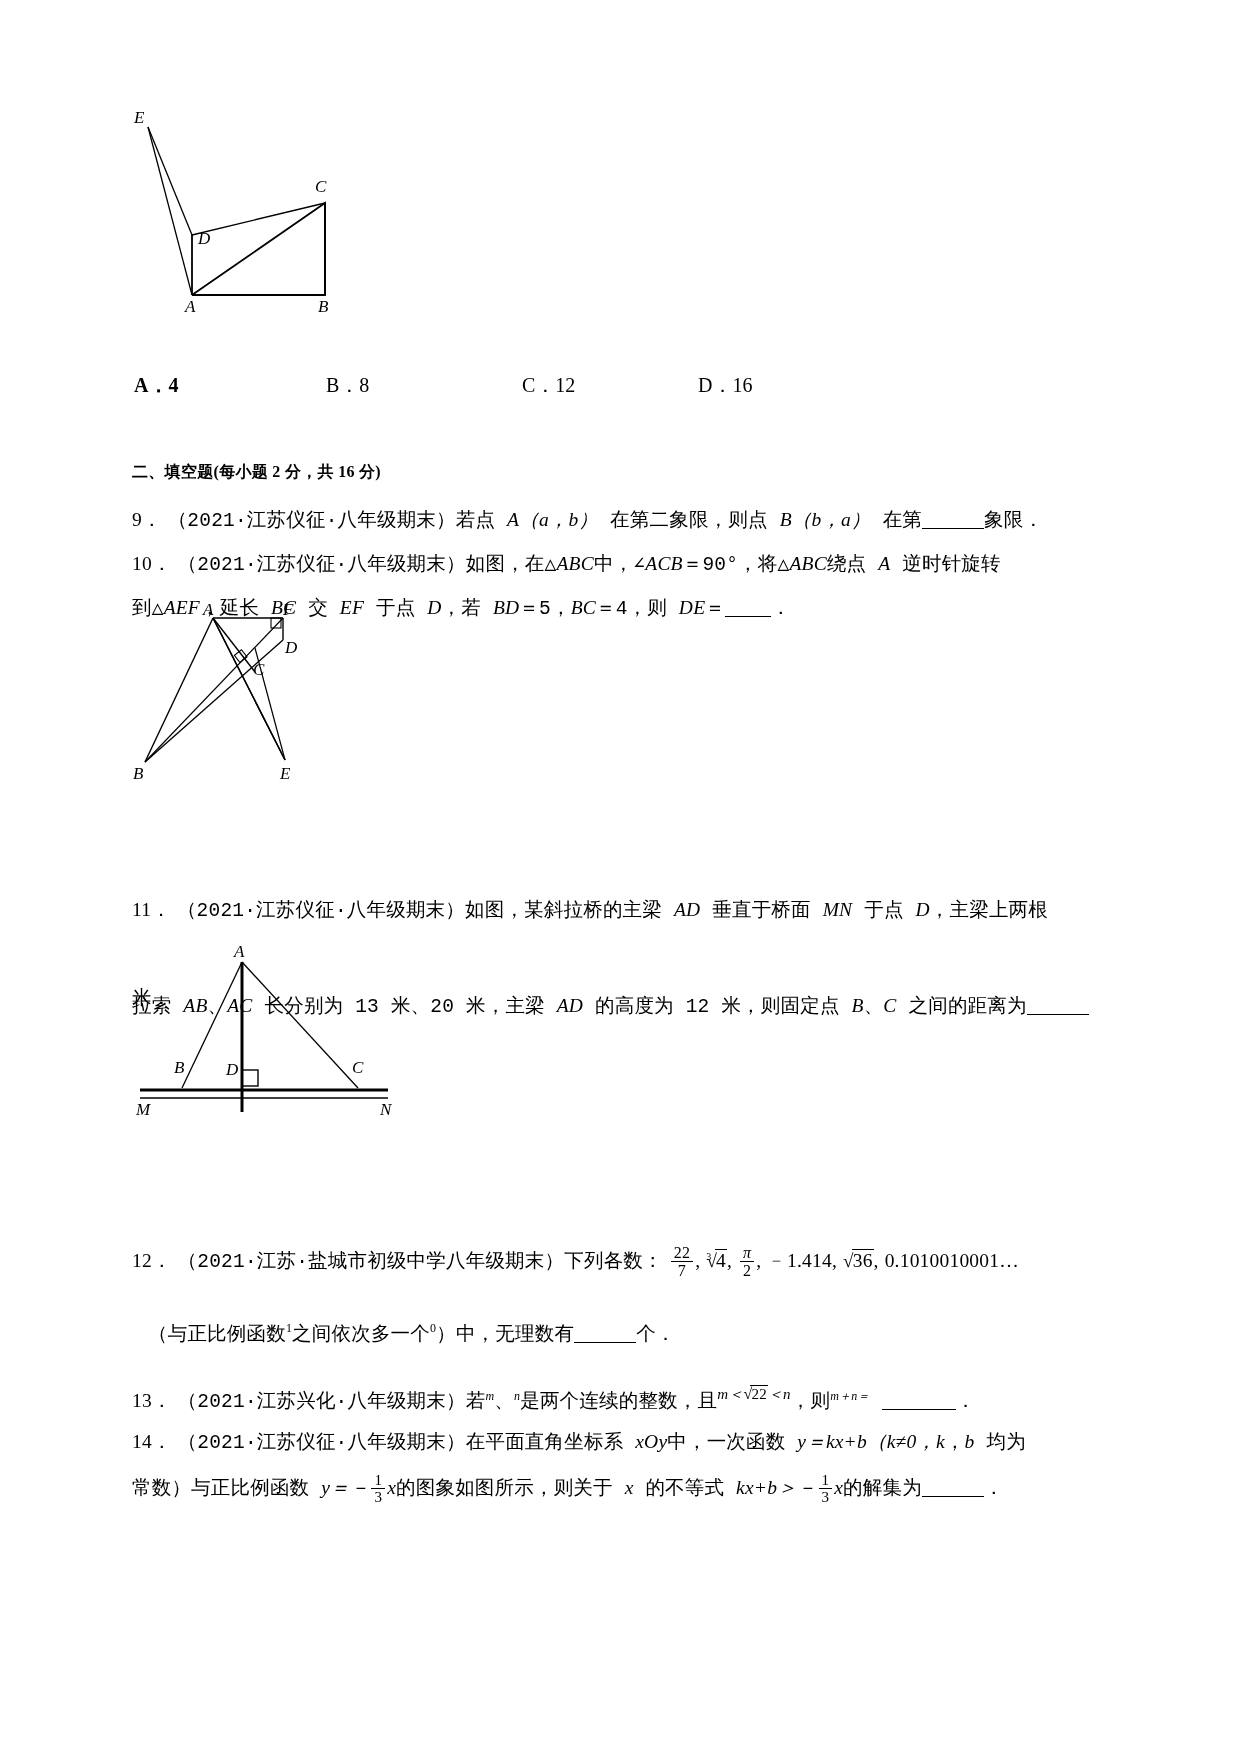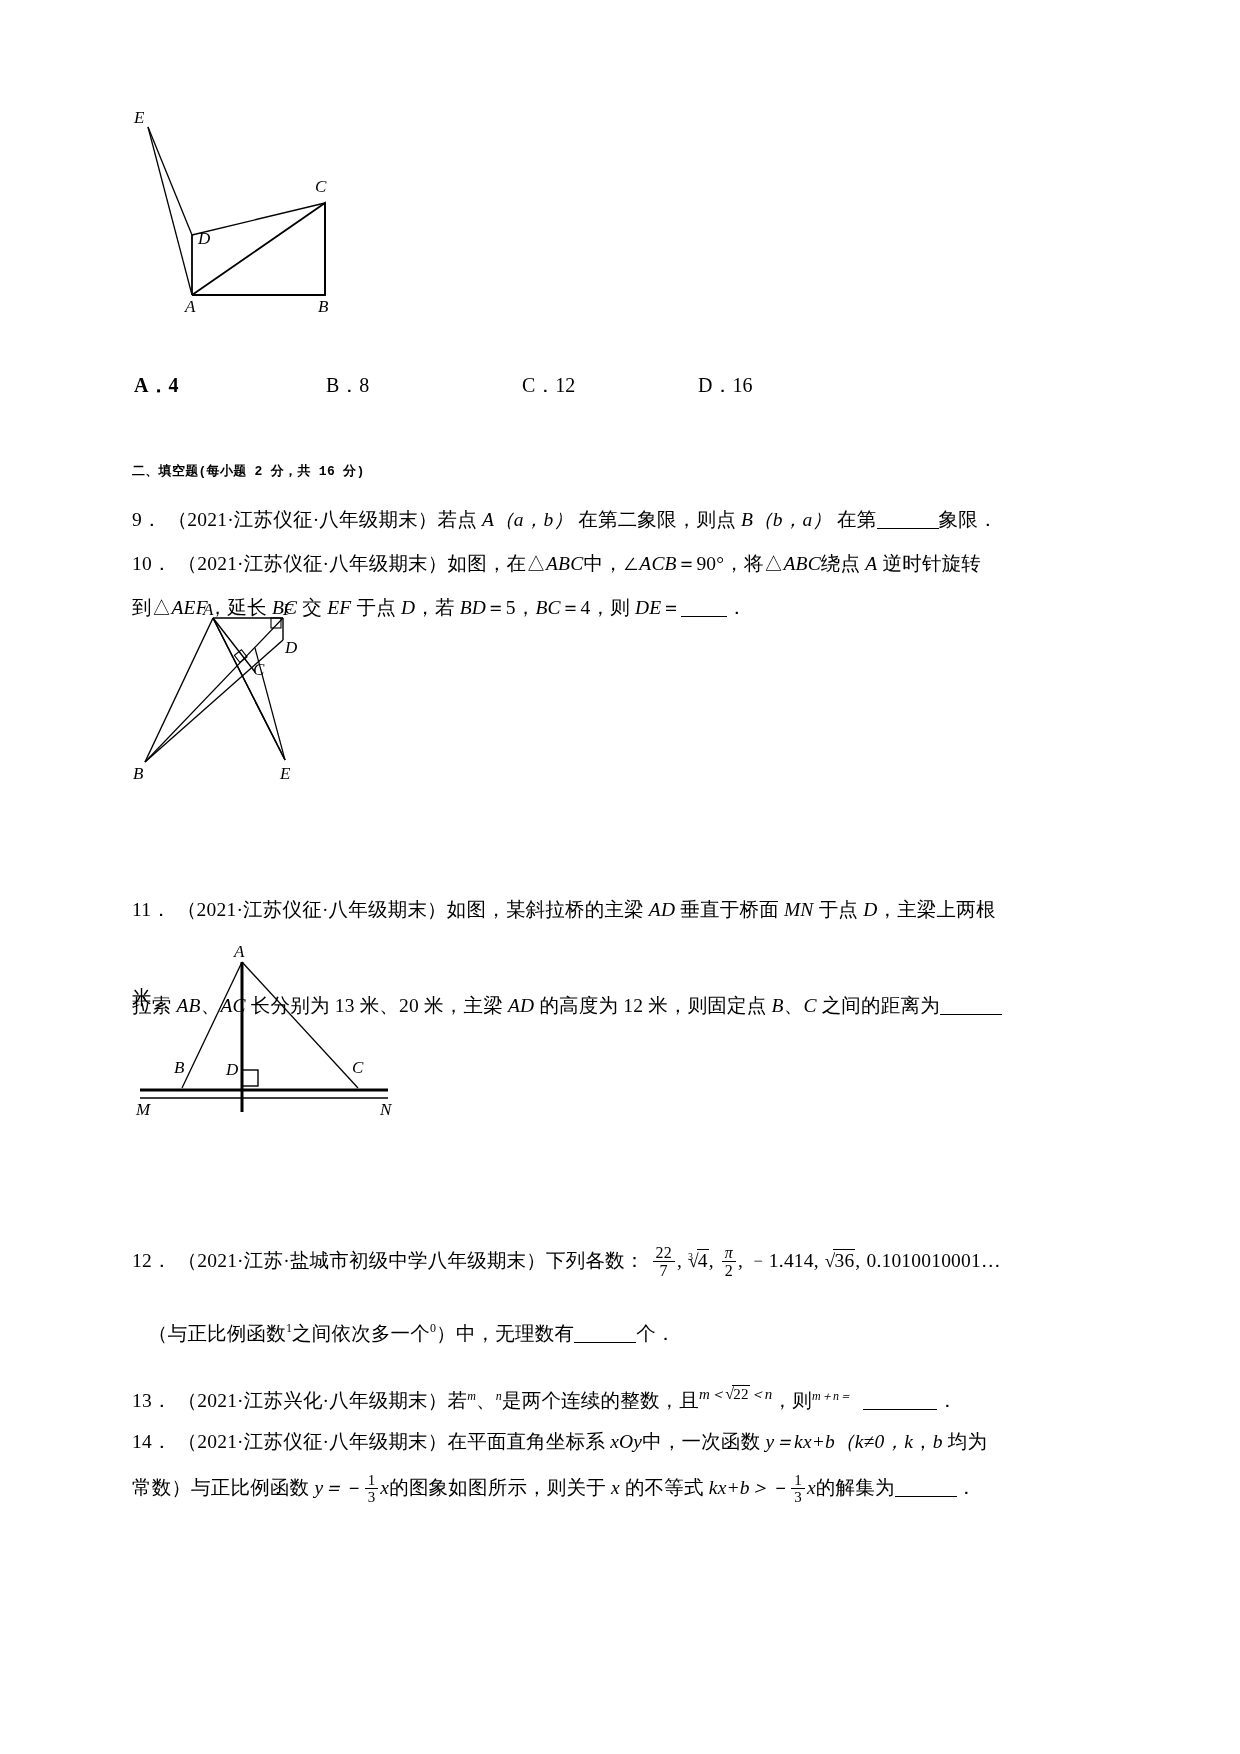--- a/index.html
+++ b/index.html
@@ -26,37 +26,37 @@
     width: 990px;
   }
 
   
   .qline {
     font-size: 19.5px;
     line-height: 44px;
     letter-spacing: 0.2px;
     white-space: nowrap;
   }
-  .cn { font-family: Liberation Serif, serif; margin-top: 20px; }
+  .cn { font-family: Liberation Mono, monospace; margin-top: 20px; }
   .mi {
     font-family: "Liberation Serif", "DejaVu Serif", serif;
     font-style: italic;
   }
   .mn { font-family: "Liberation Serif", "DejaVu Serif", serif; }
   .sp { display: inline-block; width: 6px; }
   .sp2 { display: inline-block; width: 12px; }
   .blank-s { display: inline-block; width: 46px; border-bottom: 1.4px solid #000; vertical-align: -3px; }
   .blank-m { display: inline-block; width: 62px; border-bottom: 1.4px solid #000; vertical-align: -3px; }
   .blank-l { display: inline-block; width: 74px; border-bottom: 1.4px solid #000; vertical-align: -3px; }
 
   
   .sec-head {
-    font-family: Liberation Mono, monospace;
+    font-family: Liberation Serif, serif;
     font-weight: bold;
-    font-size: 13px;
+    font-size: 16px;
     letter-spacing: 0.3px;
   }
 
   
   .options {
     position: absolute;
     left: 0;
     top: 372px;
     width: 990px;
     font-size: 20px;

